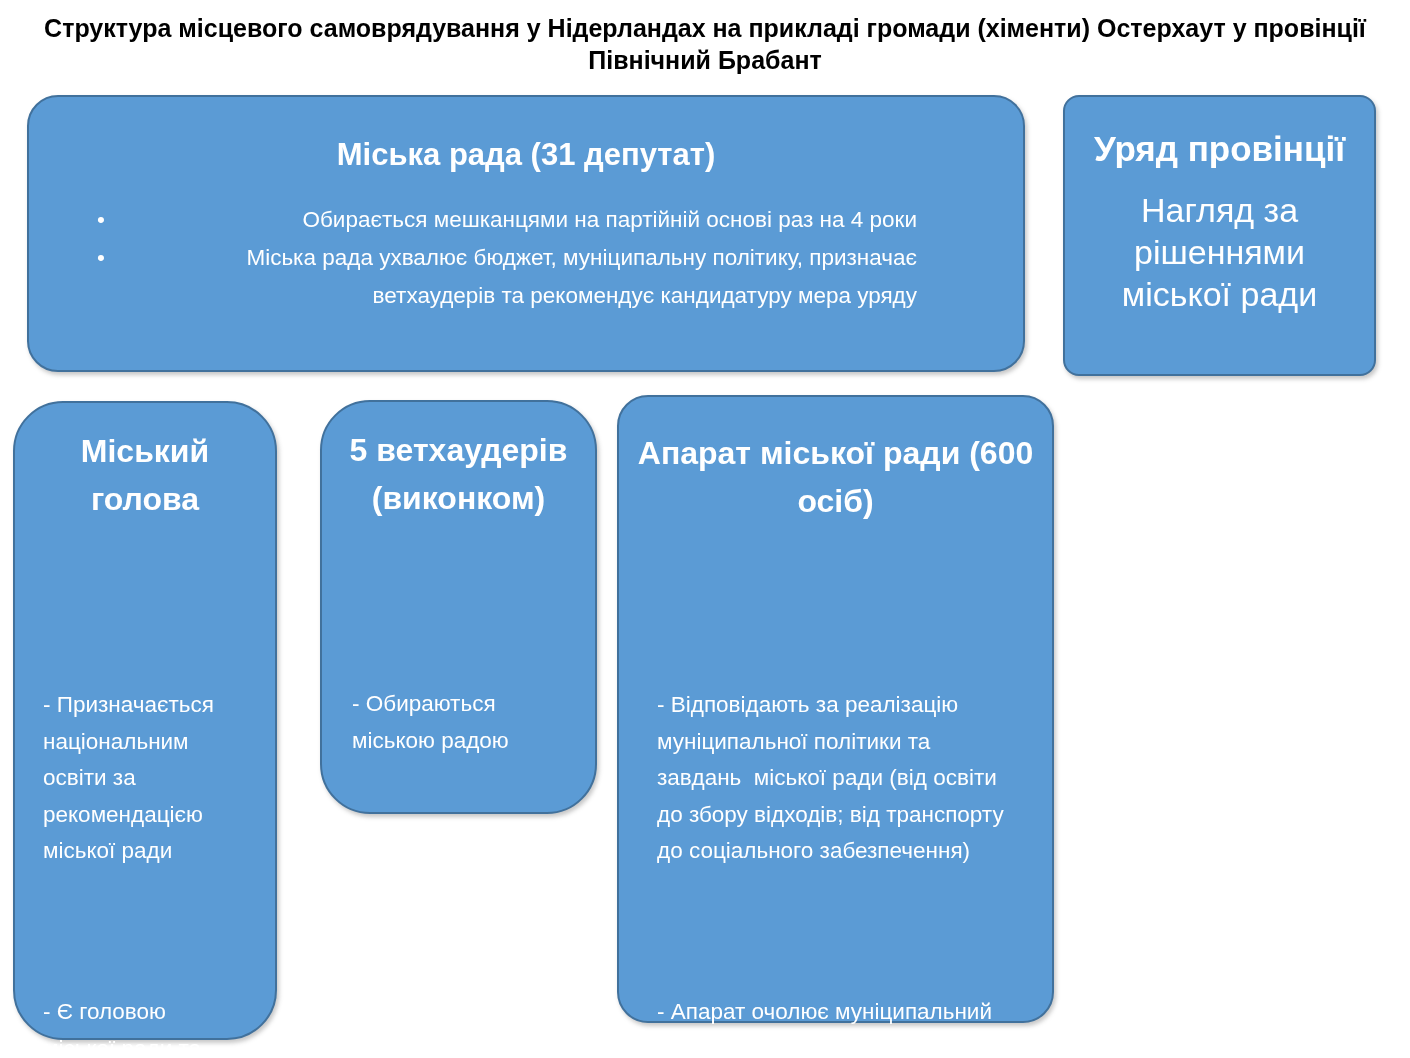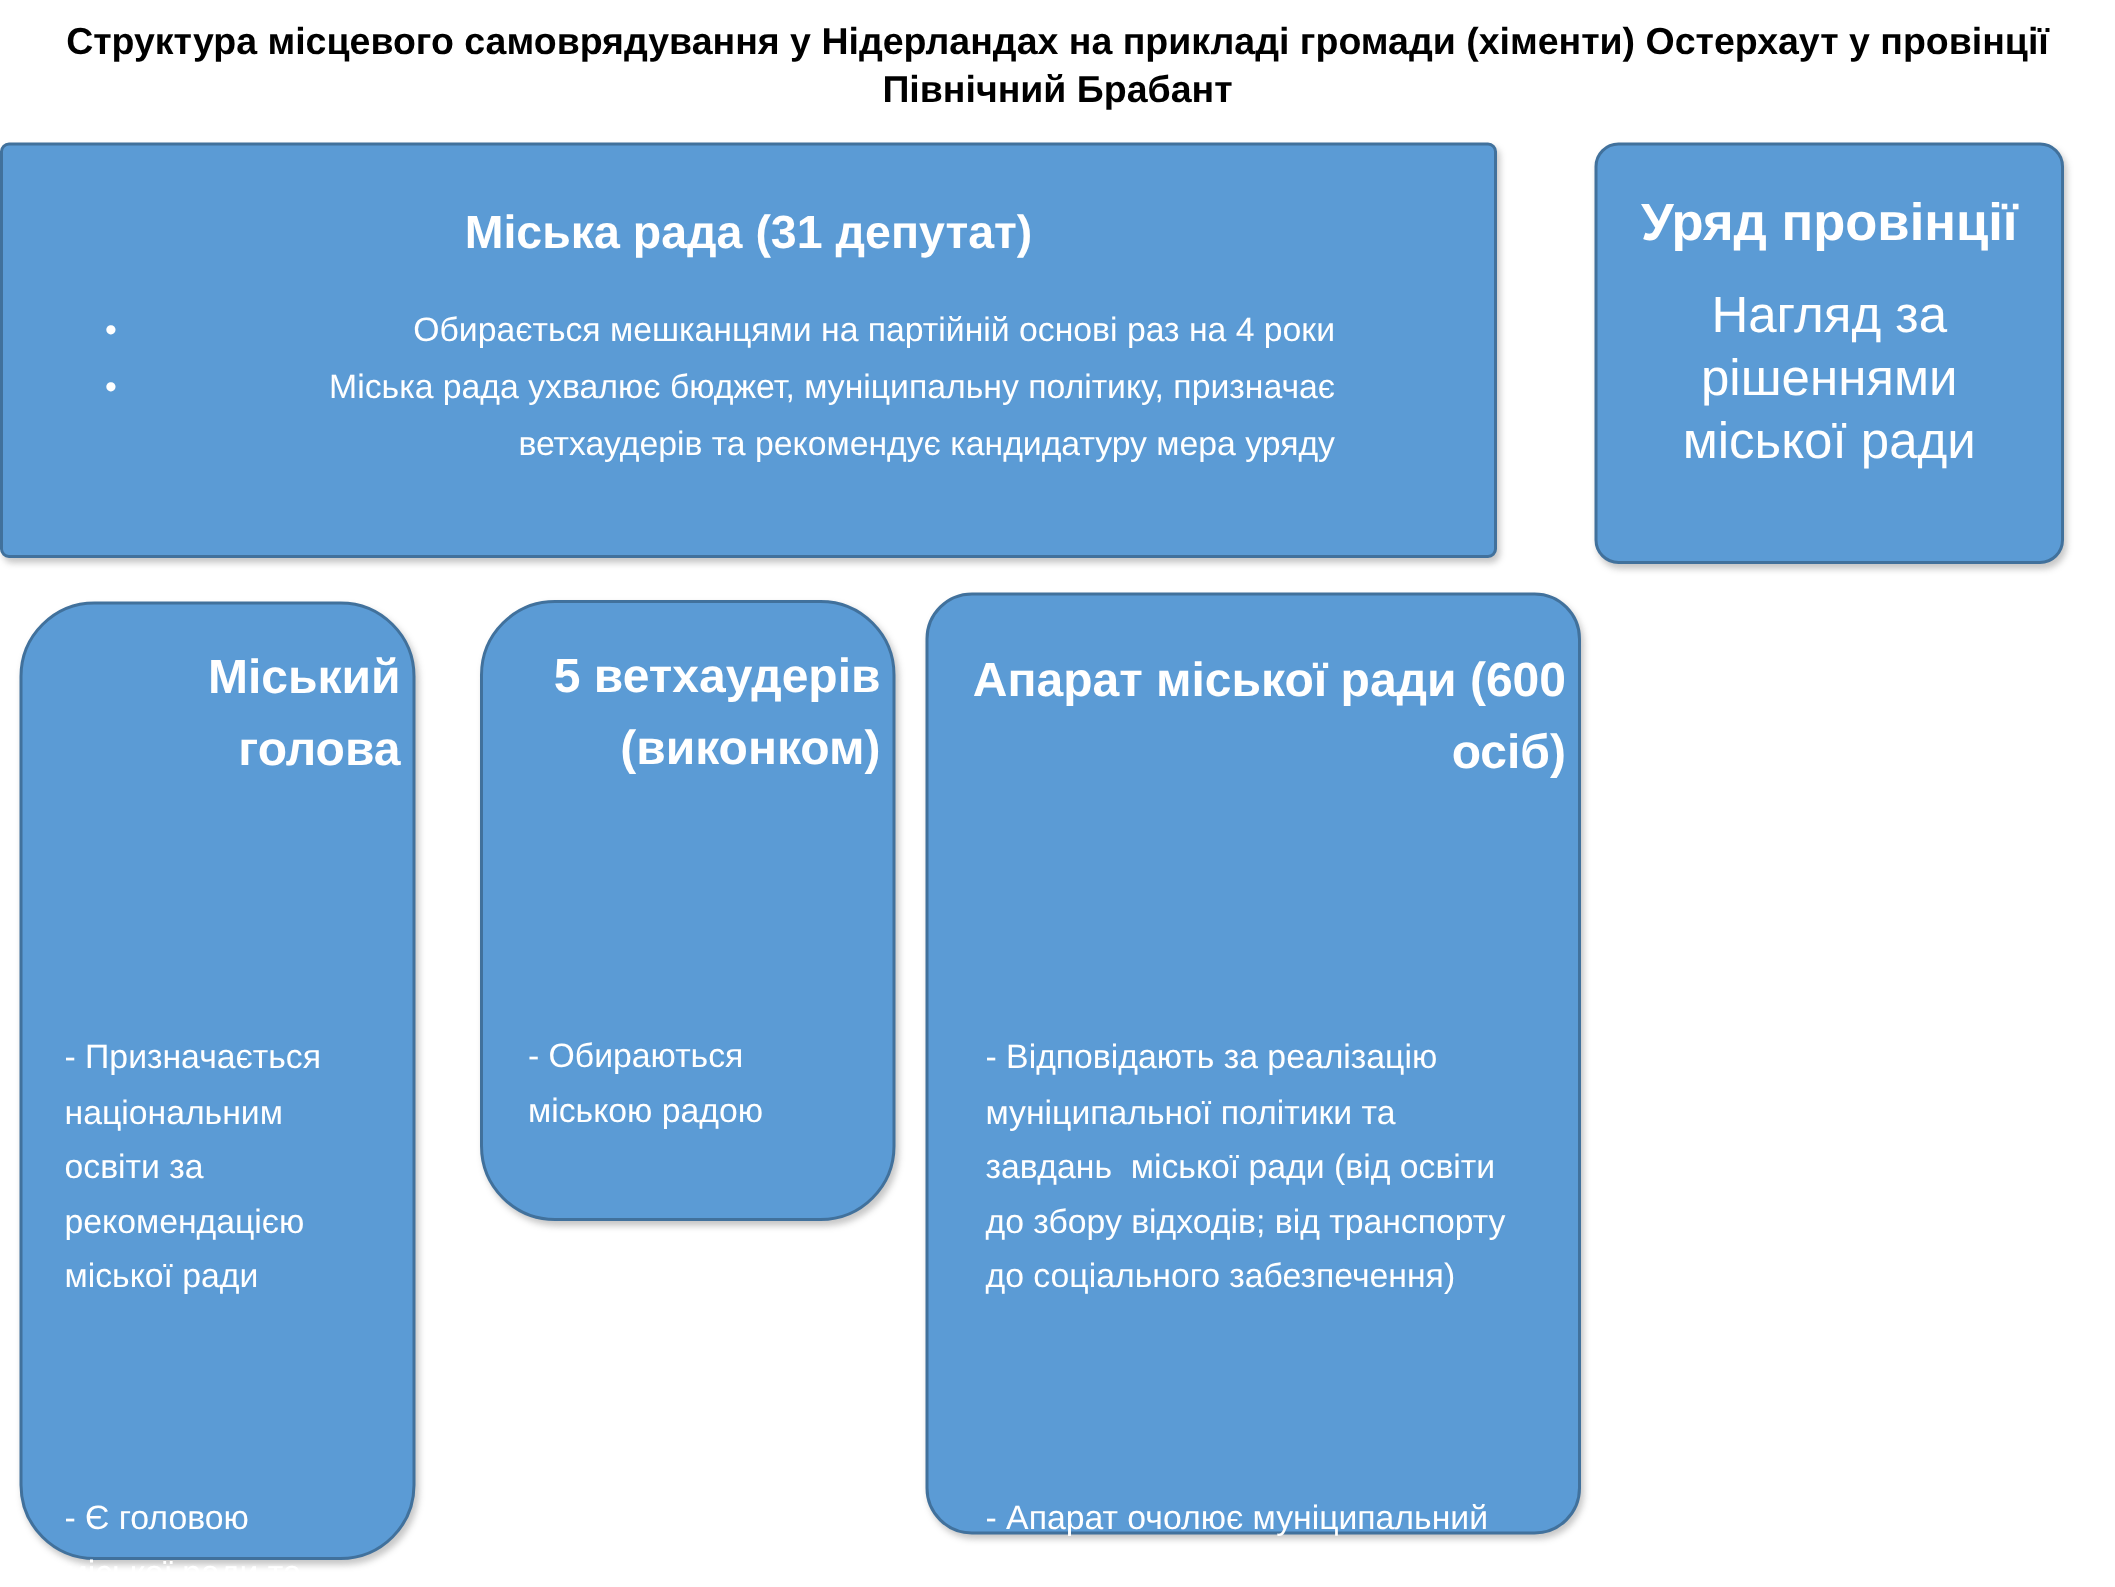--- a/index.html
+++ b/index.html
@@ -22,21 +22,21 @@
   }
   .box {
     position: absolute;
     box-sizing: border-box;
     background: #5B9BD5;
     border: 2px solid #41719C;
     box-shadow: 2px 3px 4px rgba(130,130,130,0.45);
     color: #ffffff;
   }
   
-  #box-council { left:0; top:95px; width:998px; height:277px; border-radius:6px; }
+  #box-council { left:27px; top:95px; width:998px; height:277px; border-radius:31px; }
   .council-title {
     margin-top: 38px;
     text-align: center;
     font-size: 31px;
     font-weight: bold;
     line-height: 40px;
   }
   .council-bullets {
     margin: 26px 0 0 0;
     padding: 0 0 0 68px;
@@ -60,21 +60,21 @@
     padding: 0 20px;
   }
   .province-body {
     margin-top: 14px;
     font-size: 34px;
     line-height: 42px;
     padding: 0 28px;
   }
   
   .side-title {
-    text-align: right;
+    text-align: center;
     font-size: 32px;
     font-weight: bold;
     line-height: 48px;
     padding: 0 8px;
   }
   .side-body {
     font-size: 22.5px;
     line-height: 36.5px;
     white-space: pre-wrap;
   }

